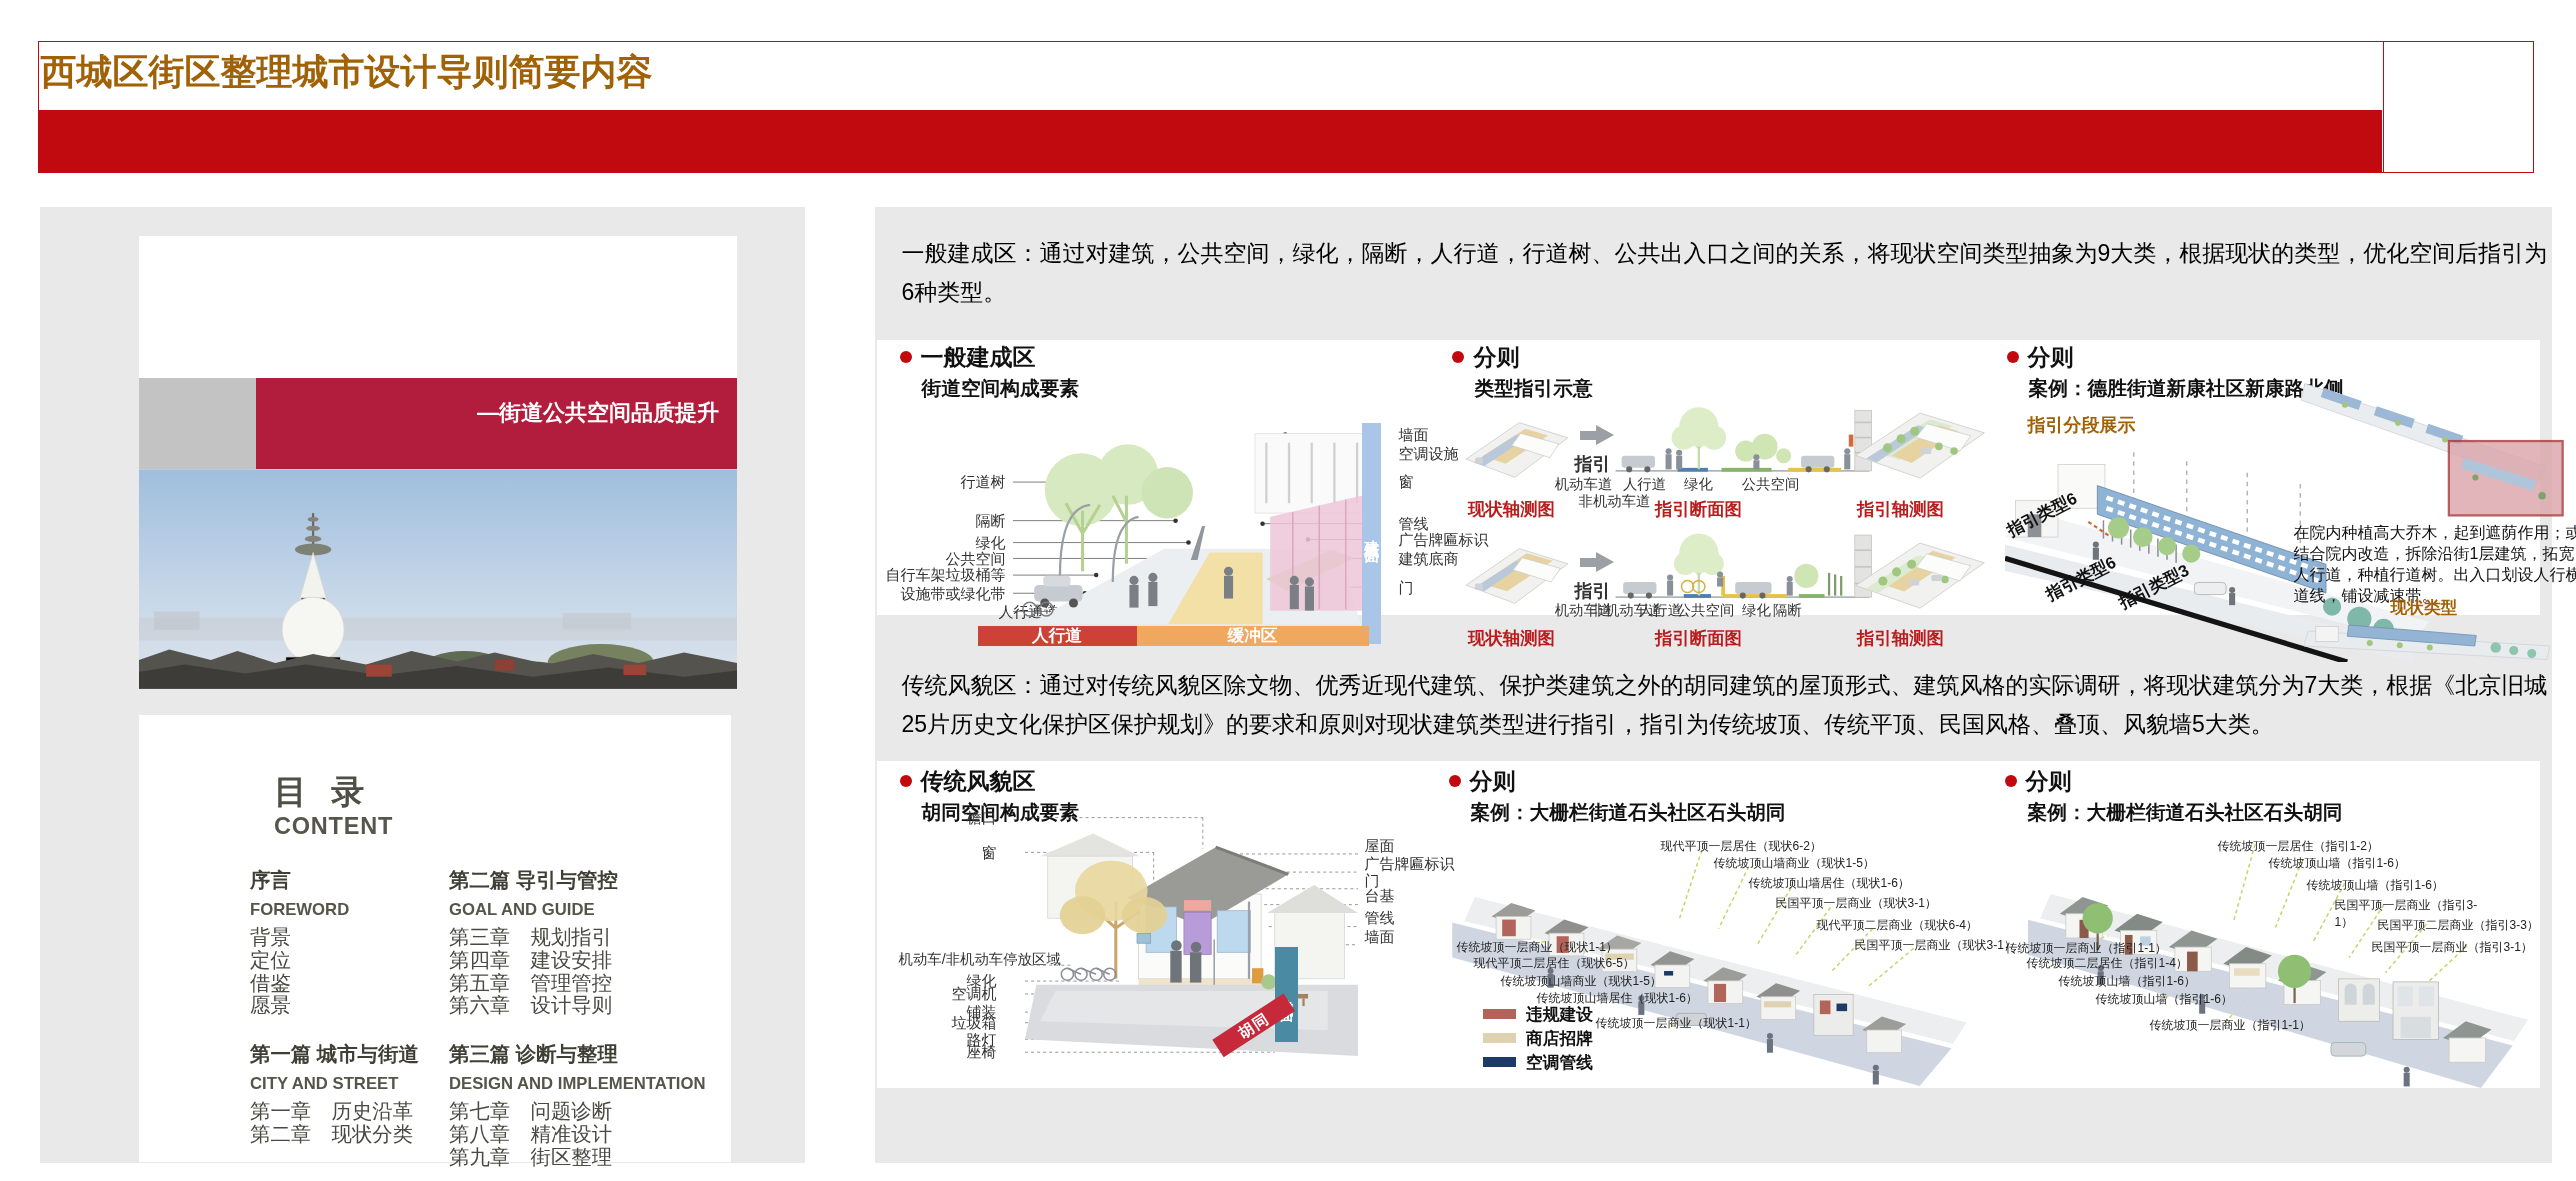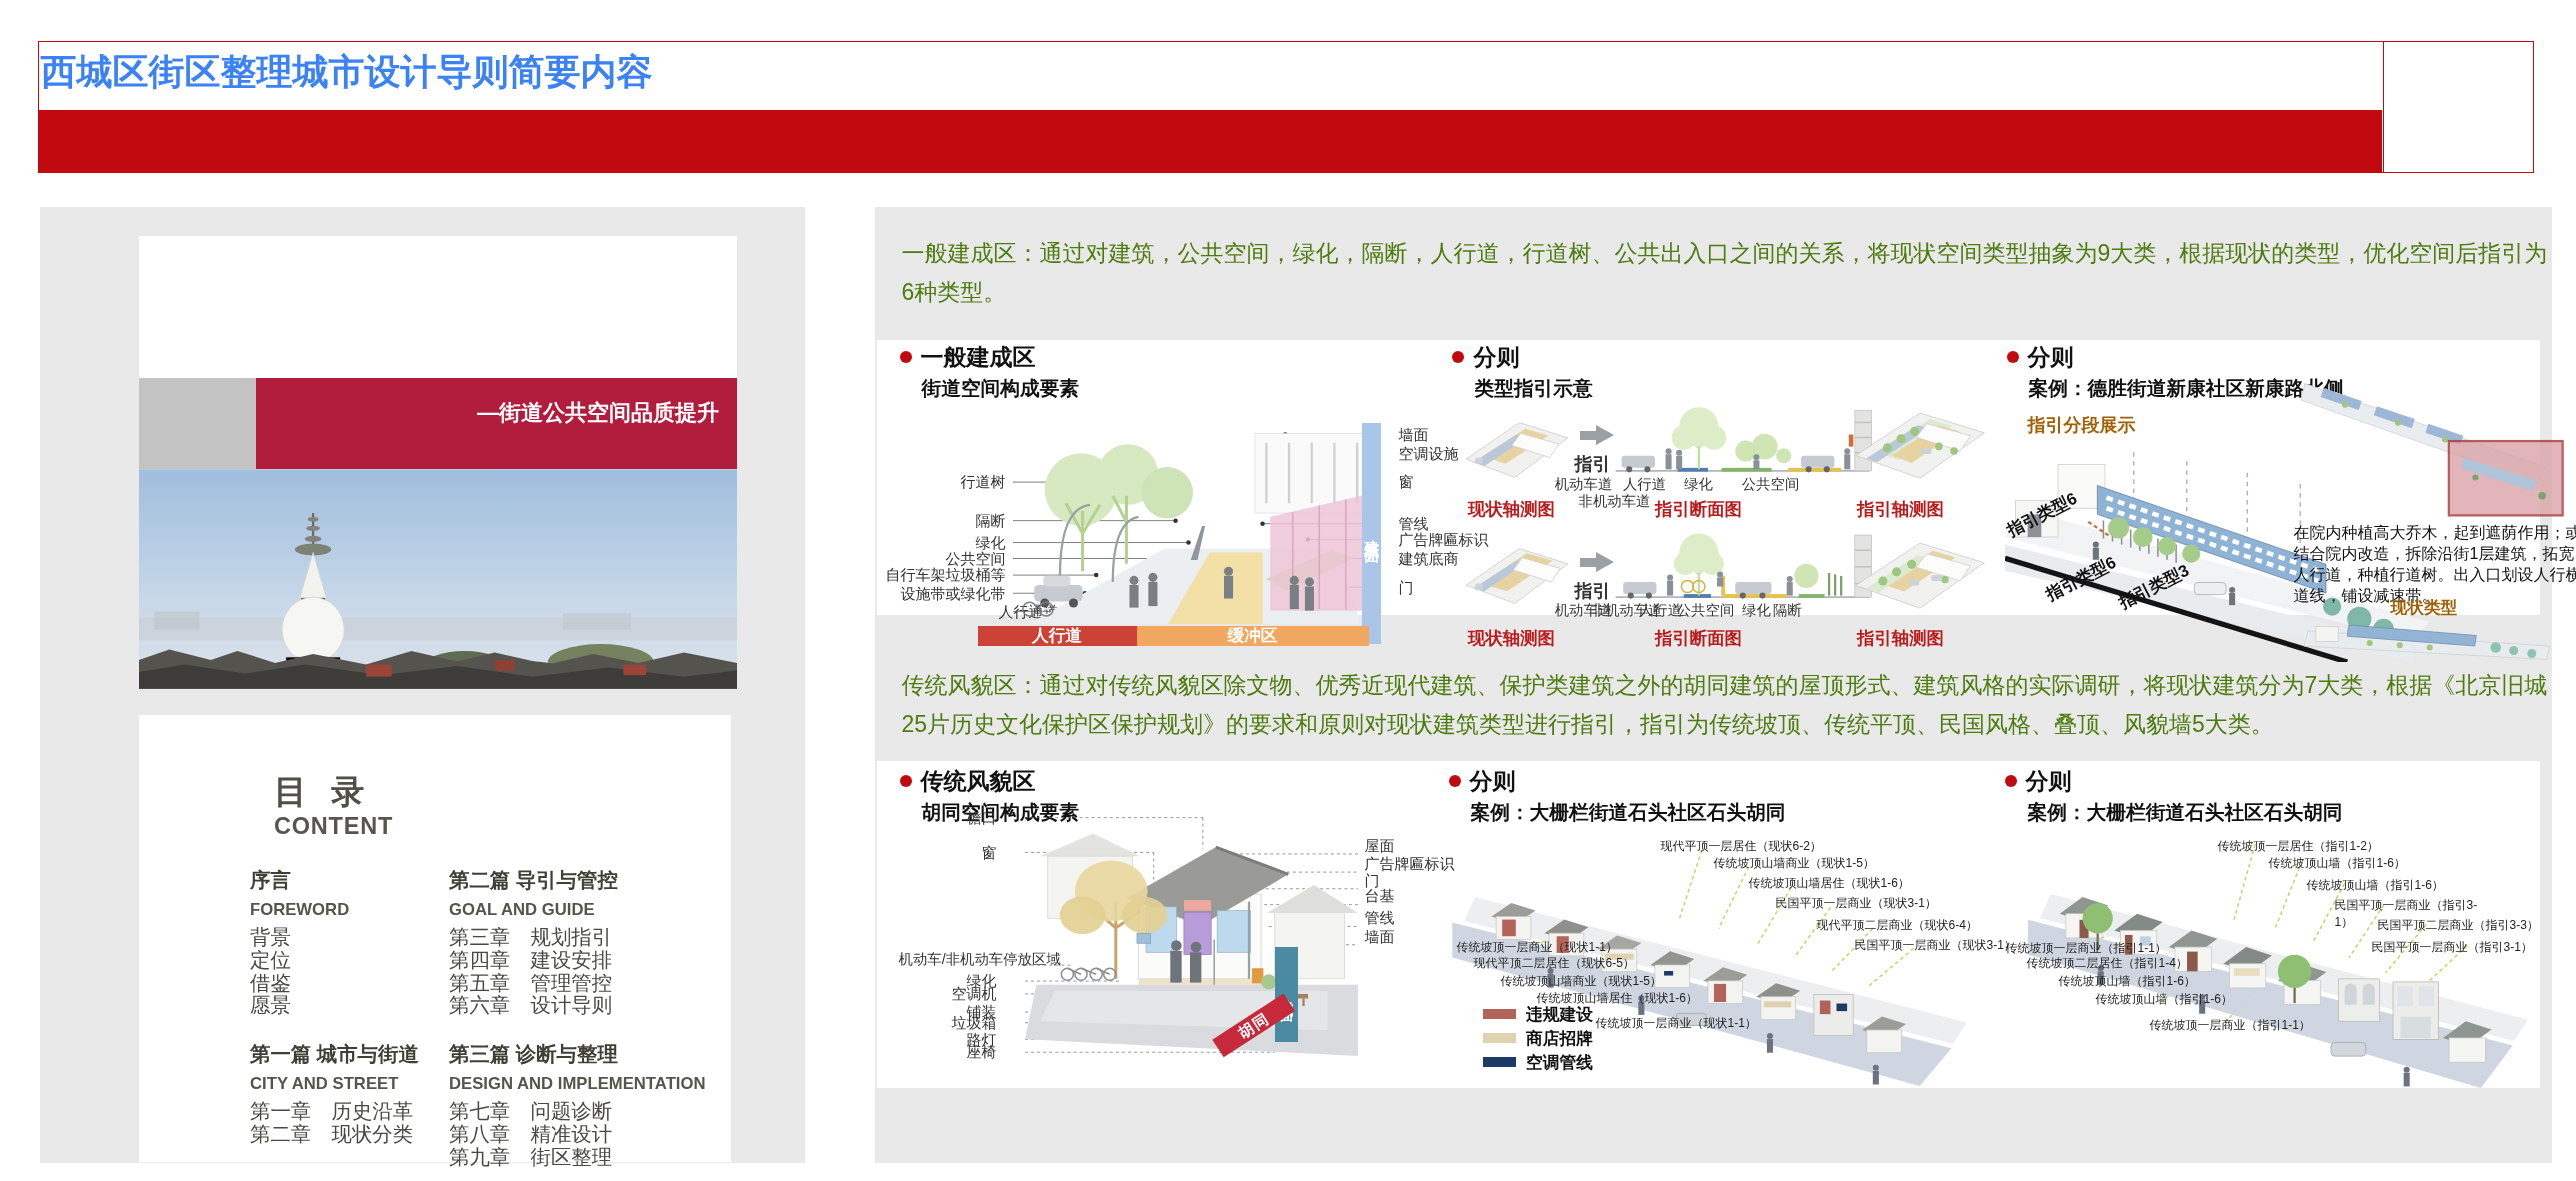--- a/index.html
+++ b/index.html
@@ -2,21 +2,21 @@
 <html style="font-size:12px"><head>
 <meta charset="utf-8">
 <style>
   html,body{margin:0;padding:0;}
   body{width:2576px;height:1181px;background:#ffffff;position:relative;overflow:hidden;
        font-family:"Liberation Sans","DejaVu Sans",sans-serif;}
   .abs{position:absolute;}
 
   
   .header-frame{left:38px;top:41px;width:2496px;height:132px;border:1.5px solid #c00a10;box-sizing:border-box;background:#fff;}
-  .header-title{left:1.5px;top:6px;font-size:36px;font-weight:bold;color:#3b82f6;white-space:nowrap;}
+  .header-title{left:1.5px;top:6px;font-size:36px;font-weight:bold;color:#a16207;white-space:nowrap;}
   .header-redbar{left:0;bottom:0;height:62px;width:calc(100% - 151px);background:#c00a10;}
   .header-endbox{right:0;top:0;bottom:0;width:150px;border-left:1.5px solid #c00a10;background:#fff;box-sizing:border-box;}
 
   
   .panel{background:#e9e9e9;}
   .left-panel{left:40px;top:207px;width:765px;height:956px;}
   .right-panel{left:875px;top:207px;width:1677px;height:956px;}
   .white-card{background:#ffffff;}
 
   
@@ -35,21 +35,21 @@
   .toc-col{top:151px;width:265px;}
   .toc-col-left{left:111px;}
   .toc-col-right{left:310px;}
   .toc-group-b{position:absolute;top:174px;left:0;width:100%;}
   .toc-h-cn{font-size:20.4px;font-weight:bold;color:#3f3f35;}
   .toc-h-en{font-size:16.7px;font-weight:bold;color:#55554a;margin-top:6px;}
   .toc-item{font-size:20.4px;color:#4a4a42;line-height:22px;margin-top:0.8px;}
   .toc-items{margin-top:6px;}
 
   
-  .para{left:26.5px;width:1658px;font-size:23px;line-height:39px;color:#4d7c0f;}
+  .para{left:26.5px;width:1658px;font-size:23px;line-height:39px;color:#000000;}
   .para1{top:27px;}
   .para2{top:459px;}
 
   .row-block{left:1.5px;width:1663px;background:#fff;}
   .row1{top:133px;height:275px;}
   .row2{top:554px;height:327px;}
 
   .sec-bullet{width:12px;height:12px;border-radius:50%;background:#c00a10;}
   .sec-title{font-size:23px;font-weight:bold;color:#111;white-space:nowrap;}
   .sec-subtitle{font-size:19.7px;font-weight:bold;color:#111;white-space:nowrap;}

